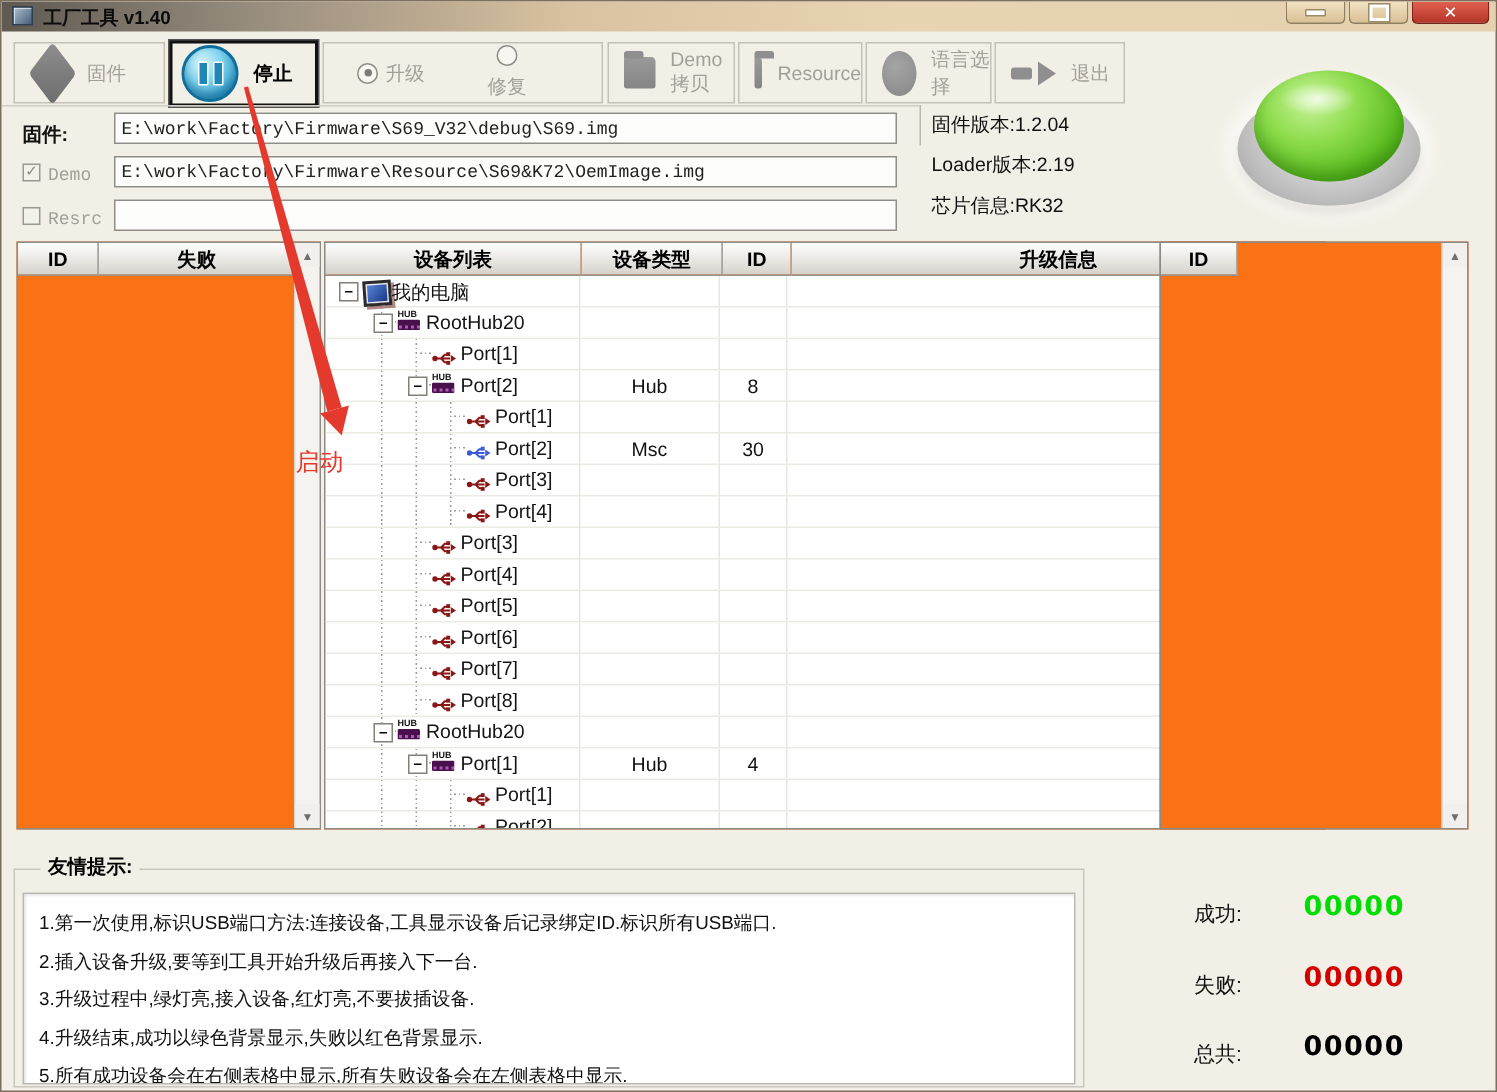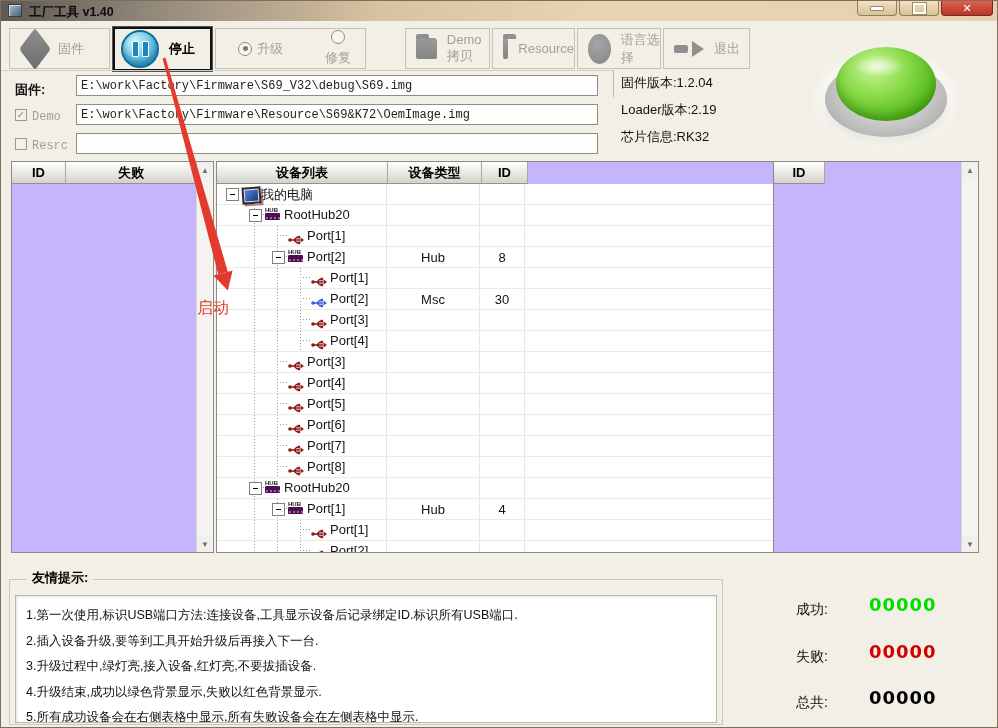--- a/index.html
+++ b/index.html
@@ -15,21 +15,21 @@
   #btn-max{left:898px;width:40px;}
   #btn-close{left:940px;width:52px;background:linear-gradient(#e0604f,#b5362a);border-color:#7e241b;color:#fff;font-size:11px;font-weight:bold;}
   .glyph-bar{width:12px;height:3px;background:#fff;border:1px solid #9a8a66;border-radius:1px;}
   .glyph-box{width:9px;height:7px;border:2px solid #fff;box-shadow:0 0 0 1px #9a8a66;}
 
   
   .tbtn{top:27px;height:41px;border:1px solid #c3c1b8;background:transparent;display:flex;align-items:center;color:#a3a099;font-size:13px;}
   .tbtn .lbl{margin-left:10px;}
   #firmware-btn{left:8px;width:101px;}
   #stop-btn{left:112px;width:99px;top:26px;height:44px;border:2px solid #111;box-shadow:inset 0 0 0 1px #f2efe6, 0 0 0 1px #555;color:#000;font-weight:bold;}
-  #mode-group{left:214px;width:151px;top:27px;height:41px;border:1px solid #c3c1b8;display:flex;align-items:center;}
+  #mode-group{left:214px;width:187px;top:27px;height:41px;border:1px solid #c3c1b8;display:flex;align-items:center;}
   #demo-copy-btn{left:404px;width:85px;}
   #resource-btn{left:491px;width:83px;}
   #language-btn{left:576px;width:84px;}
   #exit-btn{left:662px;width:87px;}
   .ic-diamond{width:26px;height:26px;margin-left:12px;background:linear-gradient(135deg,#8e8e8e,#6d6d6d);transform:rotate(45deg) skew(8deg,8deg);border-radius:3px;}
   .ic-pause{width:34px;height:34px;margin-left:6px;border-radius:50%;background:radial-gradient(circle at 35% 30%,#d8f4fb 0%,#7fd4ee 40%,#1e8fc0 90%);border:2px solid #0f6f9c;box-shadow:inset 0 -4px 6px rgba(0,60,110,.4);display:flex;align-items:center;justify-content:center;gap:3px;}
   .ic-pause i{display:block;width:5px;height:14px;background:#1f86b8;border:1px solid #fff;border-radius:1px;}
   .ic-folder{width:30px;height:21px;margin-left:10px;position:relative;background:linear-gradient(#9a9a9a,#858585);border-radius:2px 3px 2px 2px;}
   .ic-folder:before{content:"";position:absolute;left:0;top:-4px;width:13px;height:5px;background:#8f8f8f;border-radius:2px 2px 0 0;}
   .ic-globe{width:30px;height:30px;margin-left:10px;border-radius:50%;background:radial-gradient(circle at 40% 35%,#a5a5a5,#868686);}
@@ -49,21 +49,21 @@
   .cb-label{font-family:"Liberation Mono","DejaVu Sans Mono",monospace;font-size:12px;color:#a3a099;}
   .info-line{font-size:13px;color:#111;}
 
   
   #green-light{left:824px;top:46px;width:122px;height:92px;}
   #green-light .plate{position:absolute;left:0;top:14px;width:122px;height:76px;border-radius:50%;background:radial-gradient(ellipse at 50% 35%,#f8f8f8,#b9b9b9 70%,#8f8f8f);box-shadow:0 0 14px 6px rgba(255,255,255,.85), 0 4px 6px rgba(90,80,60,.35);}
   #green-light .dome{position:absolute;left:11px;top:0;width:100px;height:74px;border-radius:50%;background:radial-gradient(ellipse at 38% 28%,#c8f39a 0%,#8fdd4e 35%,#58bb1e 70%,#3f9710 100%);box-shadow:inset 0 -6px 10px rgba(30,90,0,.35);}
   #green-light .hl{position:absolute;left:28px;top:8px;width:52px;height:22px;border-radius:50%;background:radial-gradient(ellipse,rgba(255,255,255,.75),rgba(255,255,255,0) 70%);}
 
   
-  .panel{top:160px;height:392px;border:1px solid #8c8a84;background:#c4b5fd;}
+  .panel{top:160px;height:392px;border:1px solid #8c8a84;background:#f97316;}
   #fail-table{left:10px;width:203px;}
   #device-tree{left:215px;width:668px;}
   #success-table{left:772px;width:206px;}
   .hdr-row{display:flex;height:22px;}
   .th{background:linear-gradient(#ffffff,#d4d2ca);border-right:1px solid #a9a7a0;border-bottom:1px solid #94928c;font-size:13px;font-weight:bold;color:#000;display:flex;align-items:center;justify-content:center;}
   .tbody{position:relative;background:#fff;overflow:hidden;}
   .sb{position:absolute;top:0;right:0;width:16px;bottom:0;background:#f4f3ef;border-left:1px solid #d9d8d2;display:flex;flex-direction:column;justify-content:space-between;align-items:center;}
   .sb-btn{width:100%;height:16px;display:flex;align-items:center;justify-content:center;font-size:8px;color:#6e6e6e;background:#f1f0ec;}
   .sb-thumb{position:absolute;left:1px;width:14px;background:linear-gradient(to right,#f2f2f2,#d8d8d6);border:1px solid #b7b6b2;border-radius:2px;}
   .sb-grip{position:absolute;left:4px;width:7px;height:1px;background:#9a9994;}
@@ -195,20 +195,21 @@
           <span>▼</span>
         </div>
     </div>
   </div>
 
   <div id="device-tree" class="abs panel">
     <div class="hdr-row">
       <div class="th" style="width:170px;">设备列表</div>
       <div class="th" style="width:93px;">设备类型</div>
       <div class="th" style="width:45px;">ID</div>
+      <div class="th" style="flex:1;border-right:none;">升级信息</div>
     </div>
     <div class="tbody" style="position:absolute;left:0;top:22px;right:16px;bottom:0;">
         <div class="tree-row">
           <div class="cell c-name">
             <span class="exp" style="left: 9px;"></span>
             <span class="tn-ic ic-computer" style="left: 25px;"></span>
             <span class="node-label" style="left: 44px;">我的电脑</span>
           </div>
           <div class="cell c-type"></div>
           <div class="cell c-id"></div>

